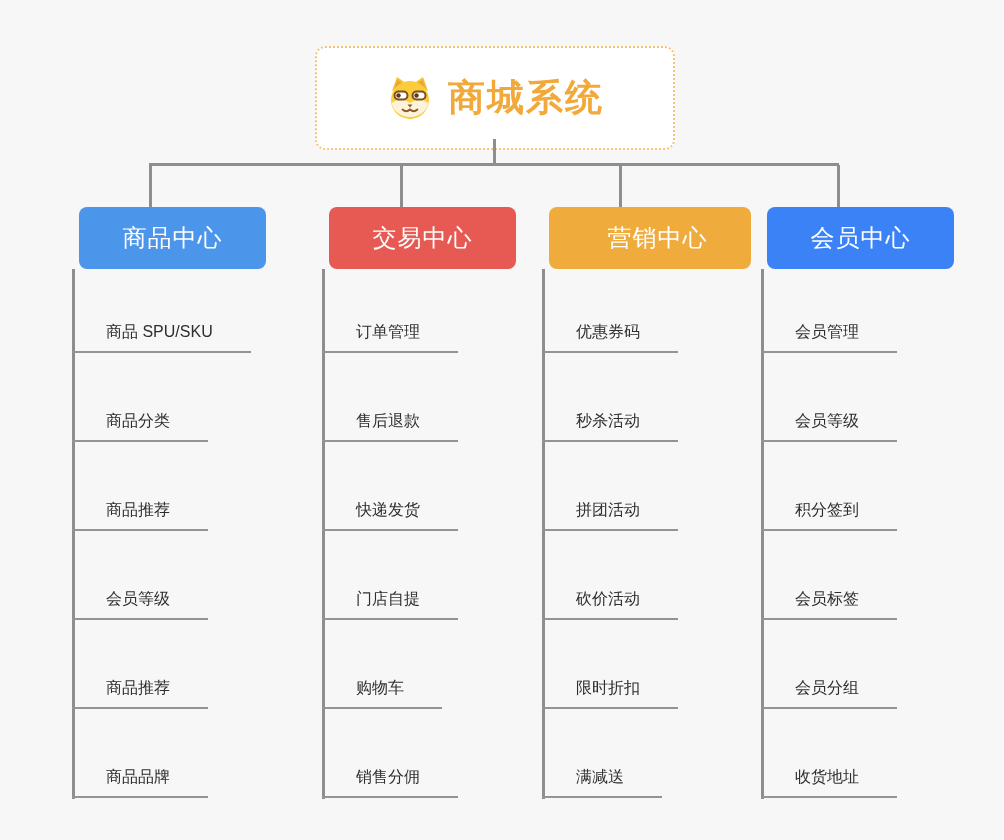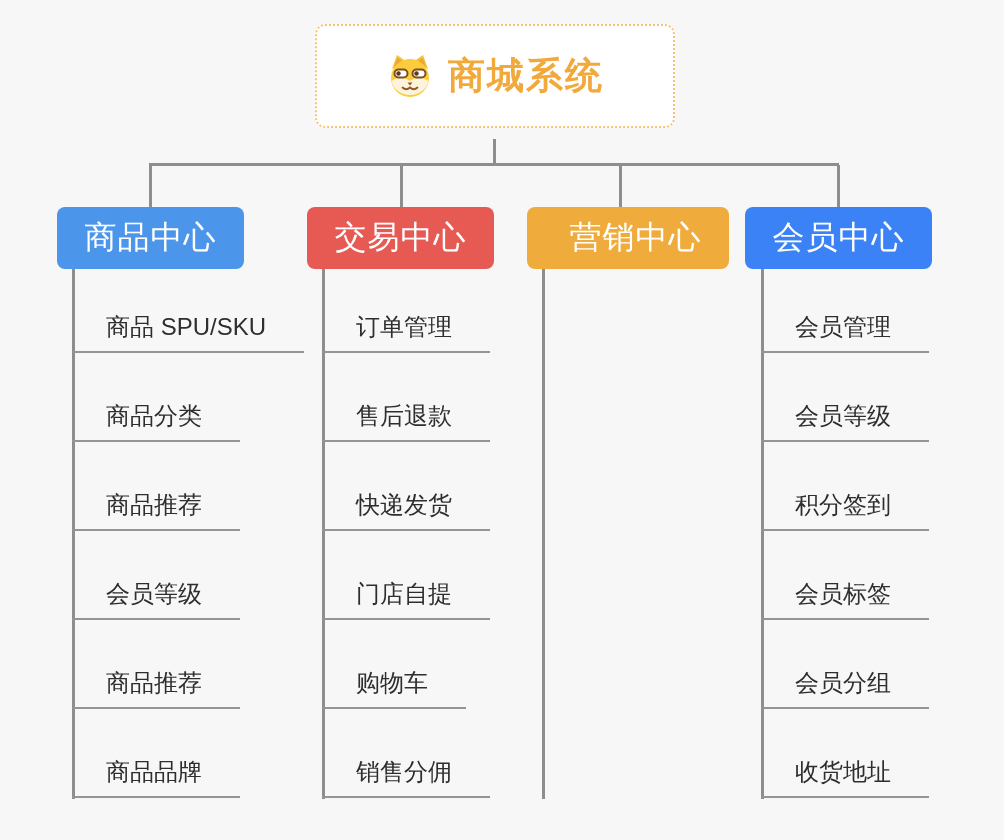--- a/index.html
+++ b/index.html
@@ -5,21 +5,21 @@
   html,body{margin:0;padding:0;}
   .canvas{
     position:relative;
     width:1004px;height:840px;
     background:#F7F7F7;
     overflow:hidden;
     font-family:"Liberation Sans","DejaVu Sans",sans-serif;
   }
   
   .root-node{
-    position:absolute;left:315px;top:24px;width:360px;height:104px;
+    position:absolute;left:315px;top:46px;width:360px;height:104px;
     background:#FFFFFF;
     border:2px dotted #F4C377;
     border-radius:10px;
     box-sizing:border-box;
     display:flex;align-items:center;justify-content:center;gap:14px;
   }
   .root-title{
     font-size:37px;font-weight:bold;color:#F2A93C;letter-spacing:2px;
   }
   .dog-icon{width:48px;height:46px;display:block;}
@@ -28,35 +28,36 @@
   .v-root{left:493px;top:139px;width:3px;height:27px;}
   .bus{left:149px;top:163px;width:690px;height:3px;}
   .drop{top:165px;width:3px;height:44px;}
   .drop-0{left:149px;} .drop-1{left:400px;} .drop-2{left:619px;} .drop-3{left:837px;}
   .trunk{top:269px;width:3px;height:530px;}
   .trunk-0{left:72px;} .trunk-1{left:322px;} .trunk-2{left:542px;} .trunk-3{left:761px;}
   
   .branch-node{
     position:absolute;top:207px;width:187px;height:62px;
     border-radius:8px;
-    color:#FFFFFF;font-size:32px;
+    color:#FFFFFF;font-size:24px;
     display:flex;align-items:center;justify-content:center;
     letter-spacing:1px;
     cursor:default;
+    margin-left:22px;
   }
   .branch-0{left:57px;} .branch-1{left:307px;} .branch-2{left:527px;} .branch-3{left:745px;}
   
   .leaf-col{position:absolute;top:264px;width:250px;}
   .col-0{left:72px;} .col-1{left:322px;} .col-2{left:542px;} .col-3{left:761px;}
   .leaf-row{height:89px;display:flex;align-items:flex-end;}
   .leaf{
     display:inline-block;
     padding:0 38px 8px 34px;
     border-bottom:2px solid #949494;
-    font-size:24px;color:#2E2E2E;
+    font-size:16px;color:#2E2E2E;
     white-space:nowrap;
   }
 </style>
 </head>
 <body>
 
 <div class="canvas">
 
   <div class="root-node">
     <svg class="dog-icon" viewBox="0 0 48 46" aria-hidden="true">
@@ -127,20 +128,40 @@
         <span class="leaf">门店自提</span>
       </div>
     <div class="leaf-row">
         <span class="leaf">购物车</span>
       </div>
     <div class="leaf-row">
         <span class="leaf">销售分佣</span>
       </div>
   </div>
 
+  <div class="leaf-col col-2">
+    <div class="leaf-row">
+        <span class="leaf">优惠券码</span>
+      </div>
+    <div class="leaf-row">
+        <span class="leaf">秒杀活动</span>
+      </div>
+    <div class="leaf-row">
+        <span class="leaf">拼团活动</span>
+      </div>
+    <div class="leaf-row">
+        <span class="leaf">砍价活动</span>
+      </div>
+    <div class="leaf-row">
+        <span class="leaf">限时折扣</span>
+      </div>
+    <div class="leaf-row">
+        <span class="leaf">满减送</span>
+      </div>
+  </div>
 
   <div class="leaf-col col-3">
     <div class="leaf-row">
         <span class="leaf">会员管理</span>
       </div>
     <div class="leaf-row">
         <span class="leaf">会员等级</span>
       </div>
     <div class="leaf-row">
         <span class="leaf">积分签到</span>

